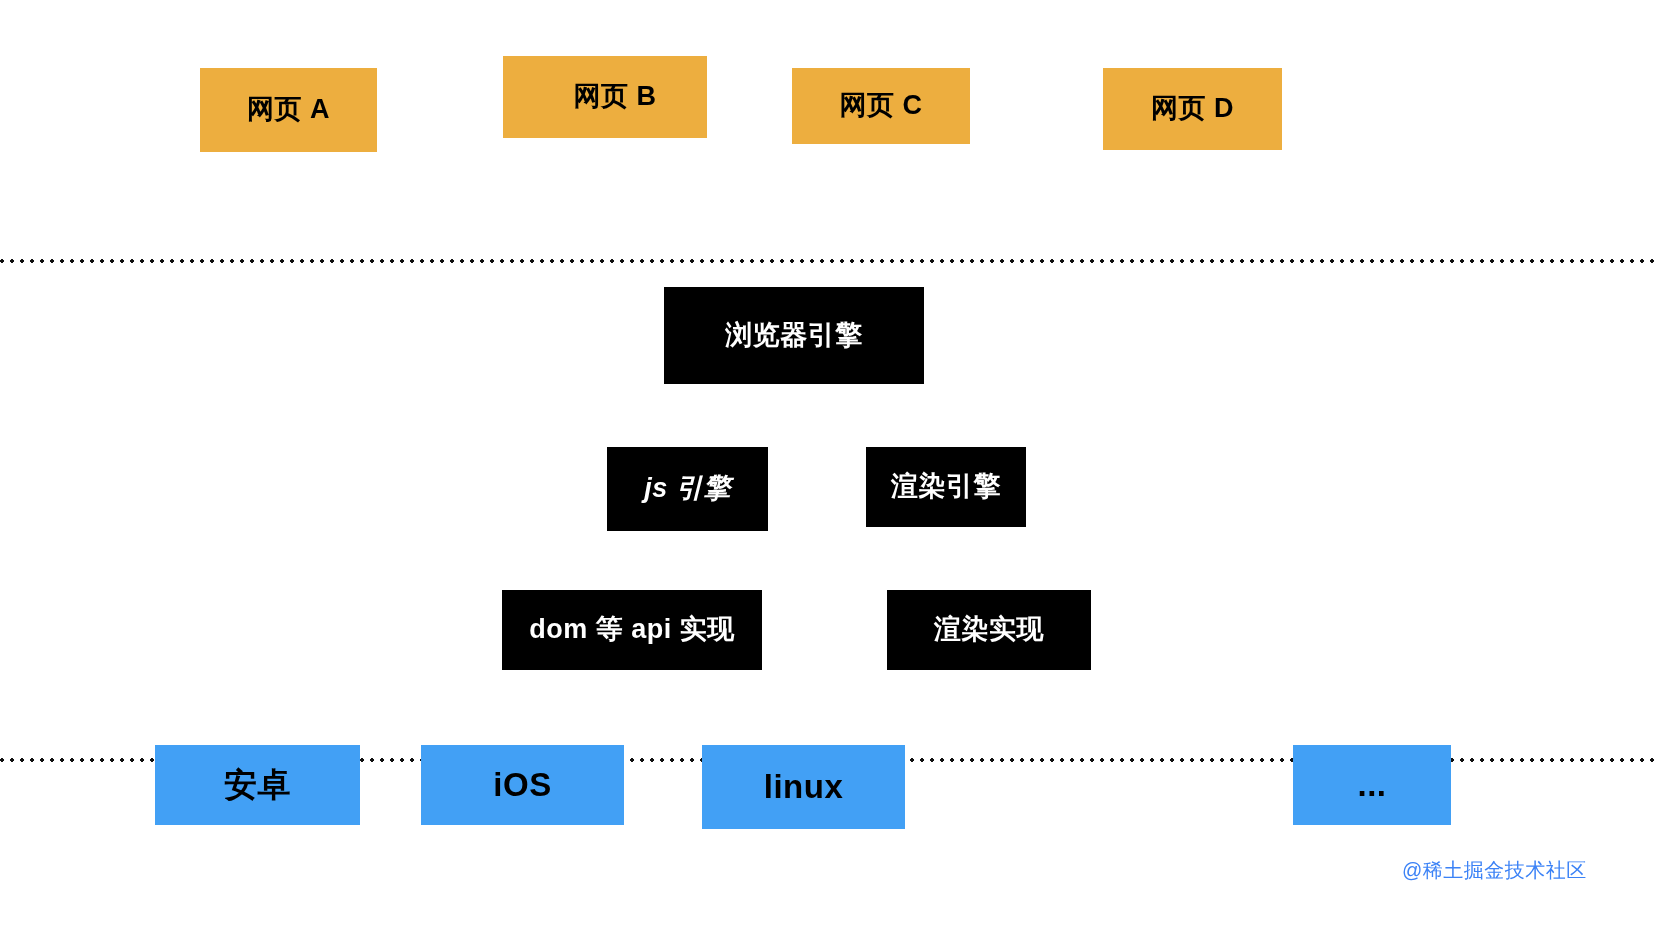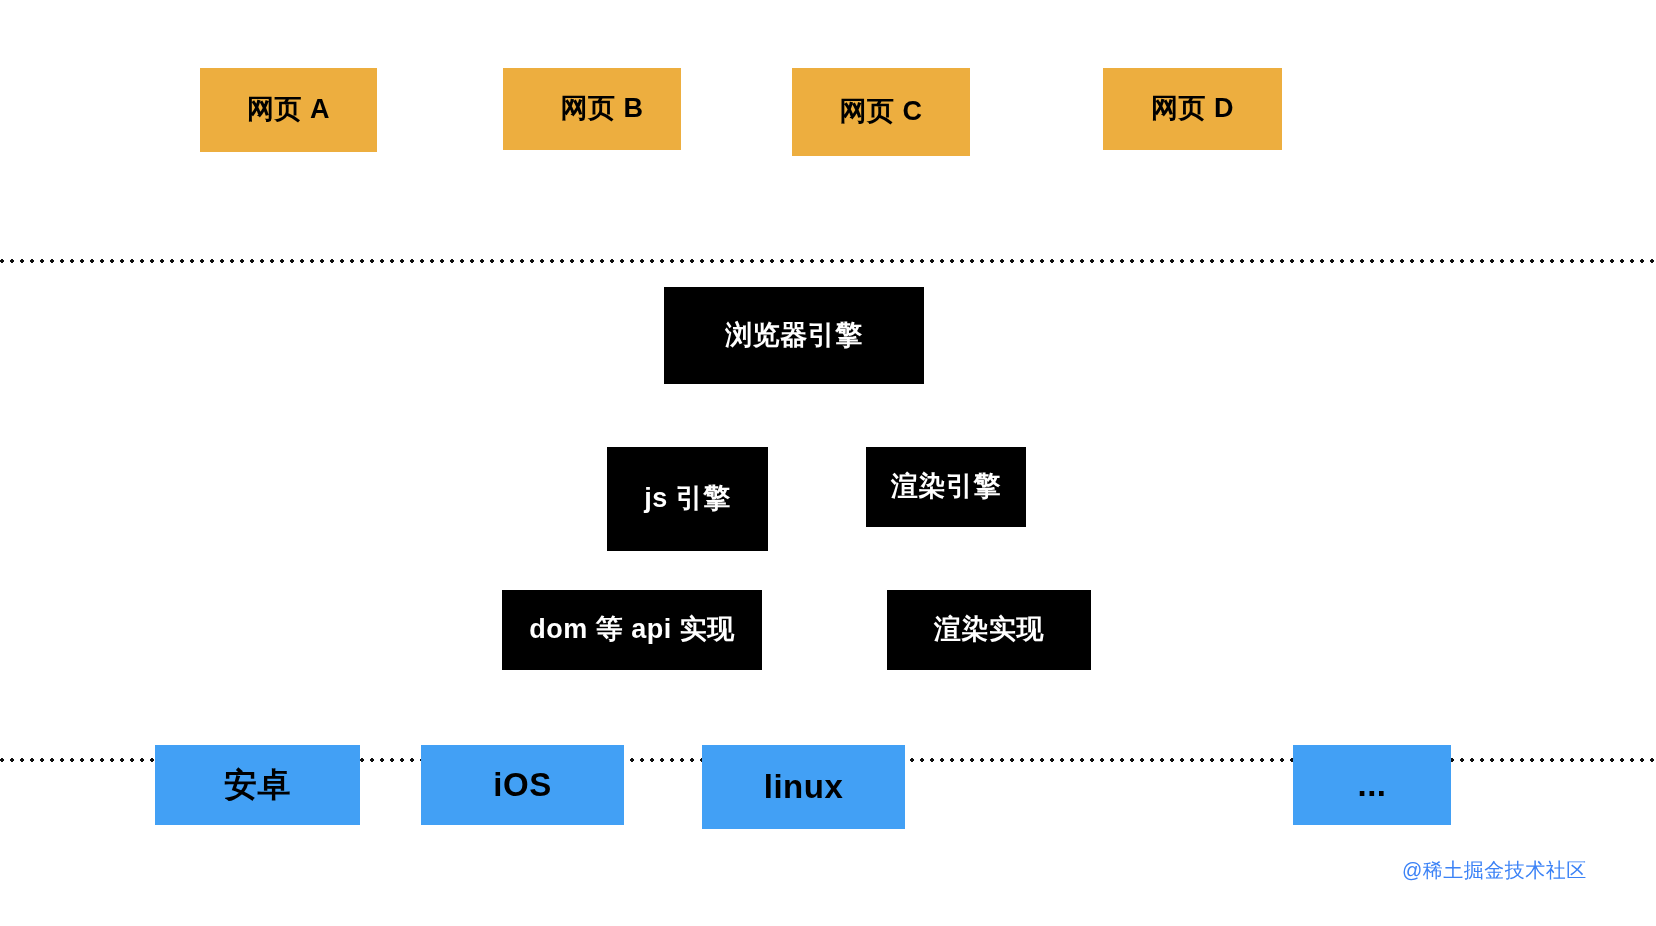--- a/index.html
+++ b/index.html
@@ -65,39 +65,39 @@
 </style>
 </head>
 <body>
 
 <div id="canvas">
 
   <div class="node node-page" style="left:200px; top:68px; width:177px; height:84px;">
     <span>网页 A</span>
   </div>
 
-  <div class="node node-page" style="left:503px; top:68px; width:178px; height:82px;padding-left:20px;">
+  <div class="node node-page" style="left:503px; top:56px; width:204px; height:82px;padding-left:20px;">
     <span>网页 B</span>
   </div>
 
-  <div class="node node-page" style="left:792px; top:68px; width:178px; height:88px;">
+  <div class="node node-page" style="left:792px; top:68px; width:178px; height:76px;">
     <span>网页 C</span>
   </div>
 
   <div class="node node-page" style="left:1103px; top:68px; width:179px; height:82px;">
     <span>网页 D</span>
   </div>
 
   <div class="divider" style="top:259px;"></div>
 
   <div class="node node-engine" style="left:664px; top:287px; width:260px; height:97px;">
     <span>浏览器引擎</span>
   </div>
 
-  <div class="node node-engine" style="left:607px; top:447px; width:161px; height:104px;">
+  <div class="node node-engine" style="left:607px; top:447px; width:161px; height:84px;font-style:italic;">
     <span>js 引擎</span>
   </div>
 
   <div class="node node-engine" style="left:866px; top:447px; width:160px; height:80px;">
     <span>渲染引擎</span>
   </div>
 
   <div class="node node-engine" style="left:502px; top:590px; width:260px; height:80px;">
     <span>dom 等 api 实现</span>
   </div>

